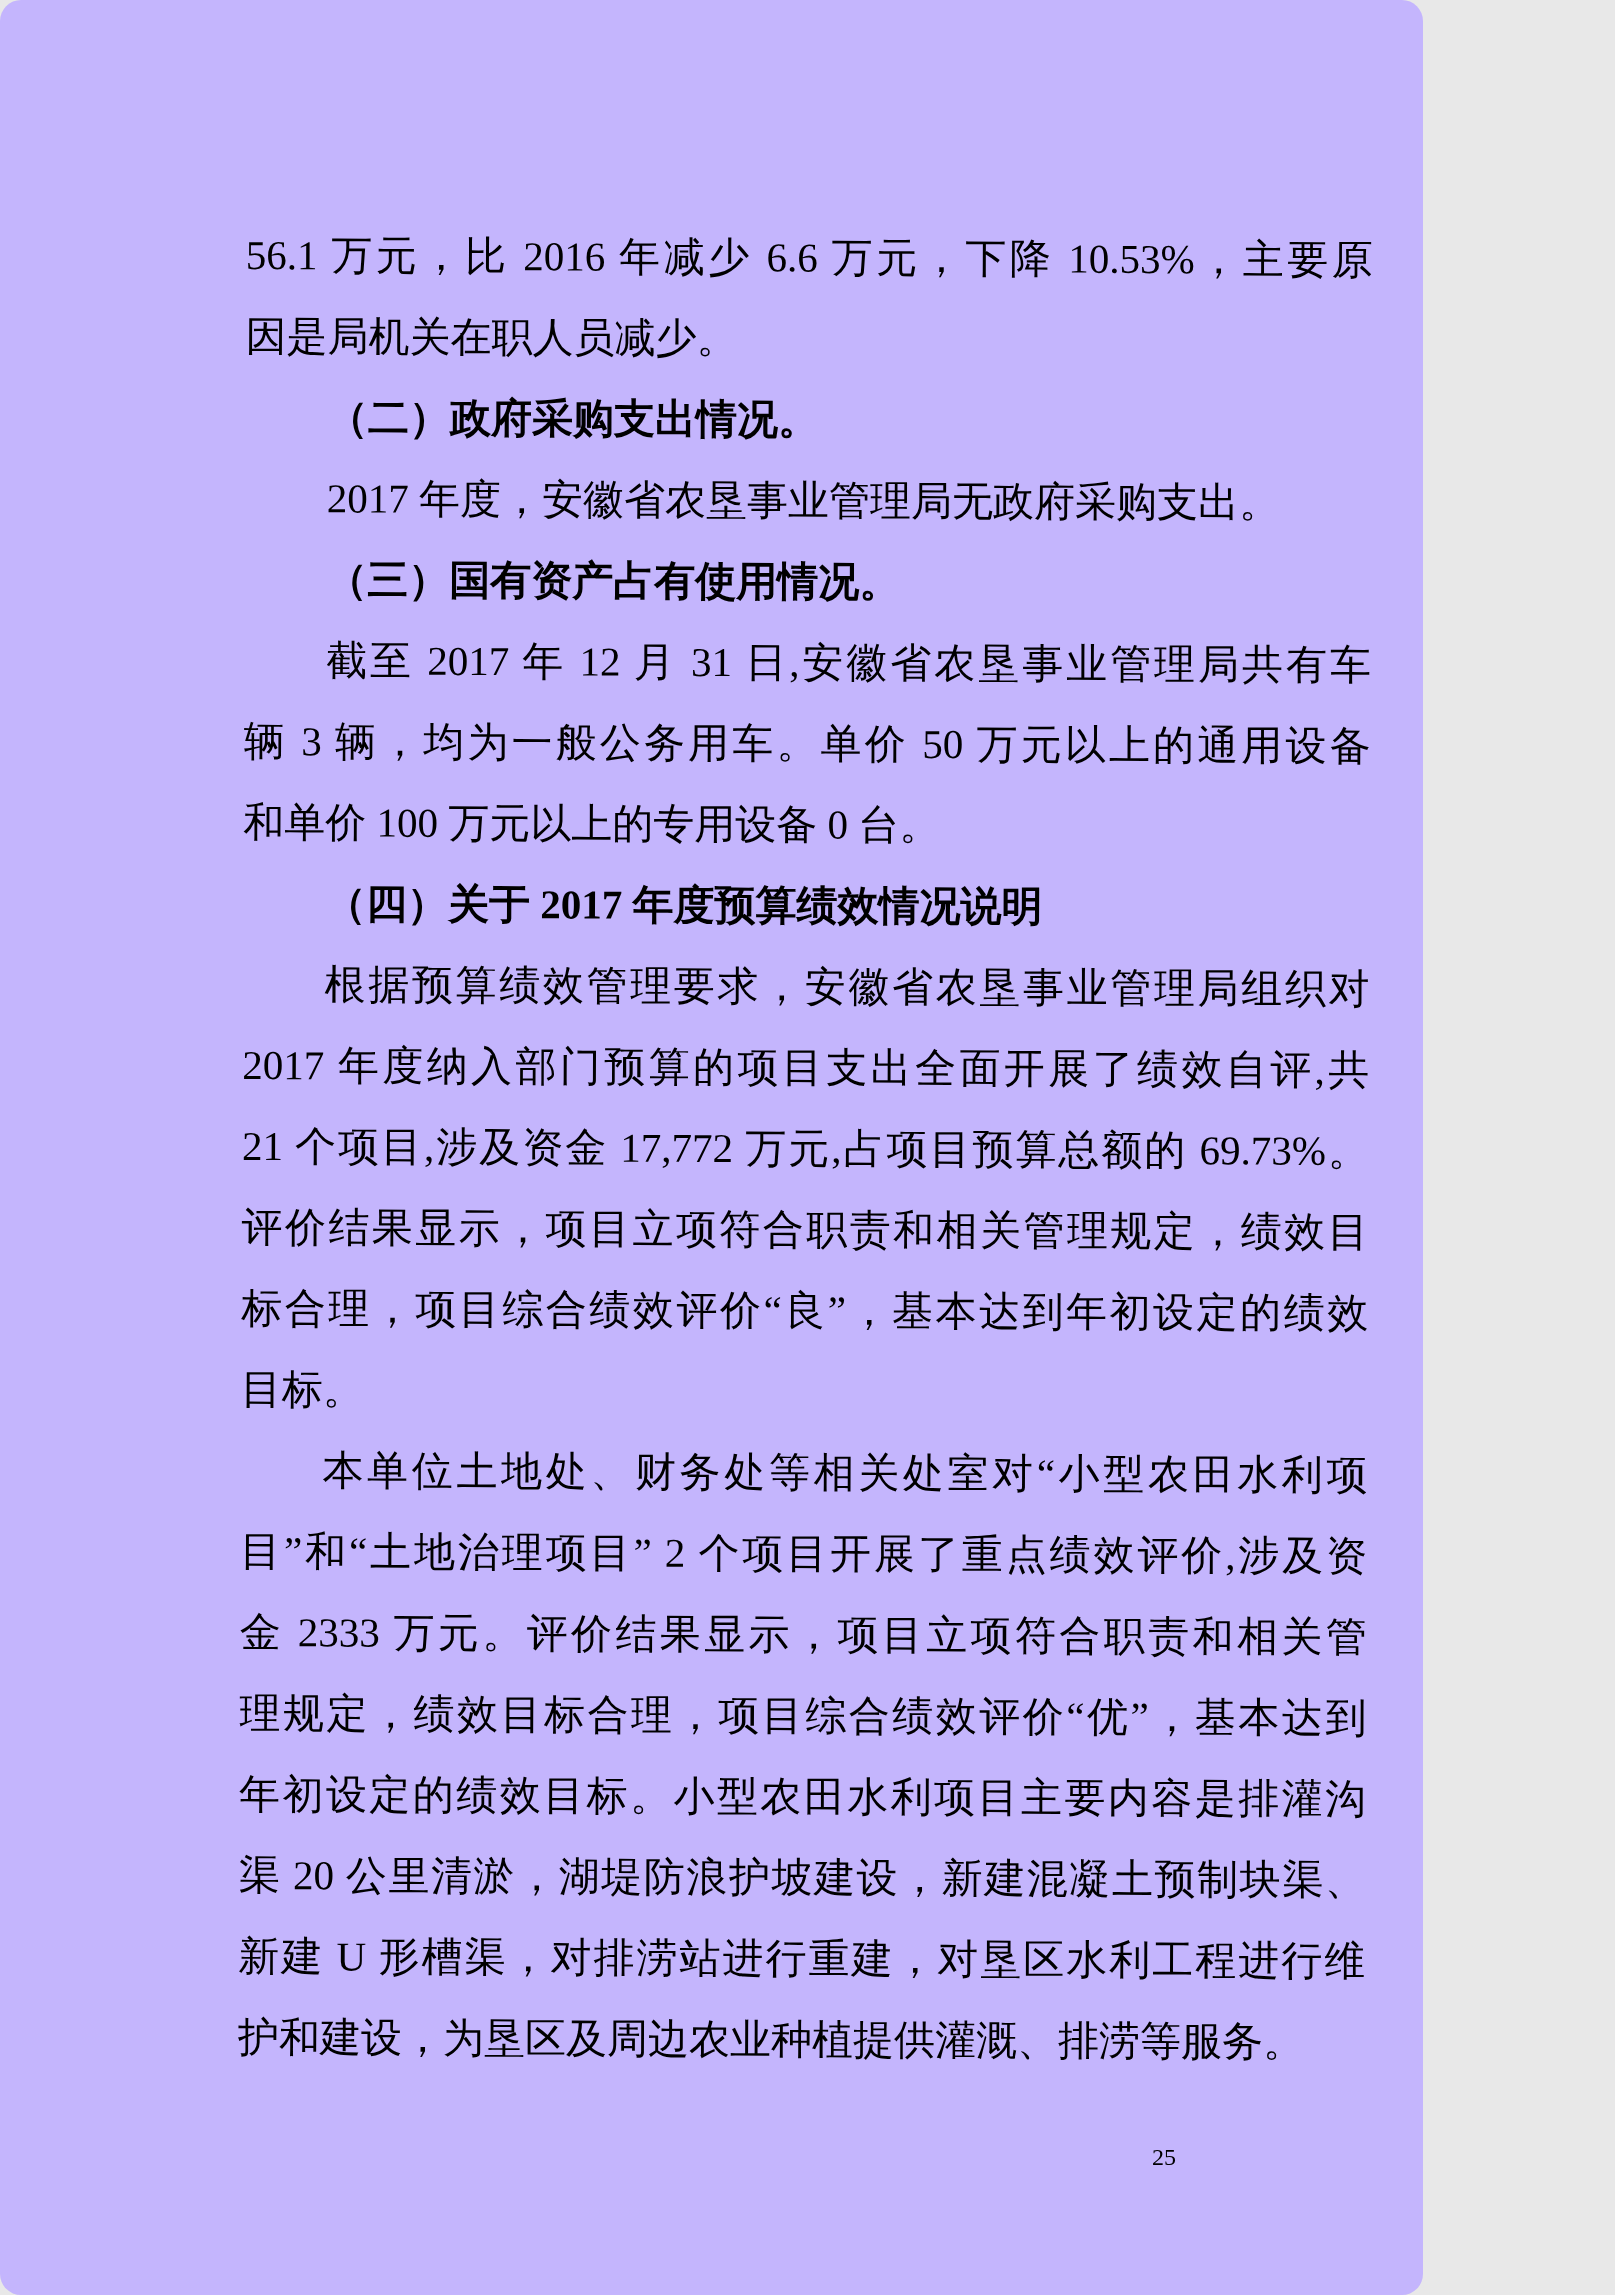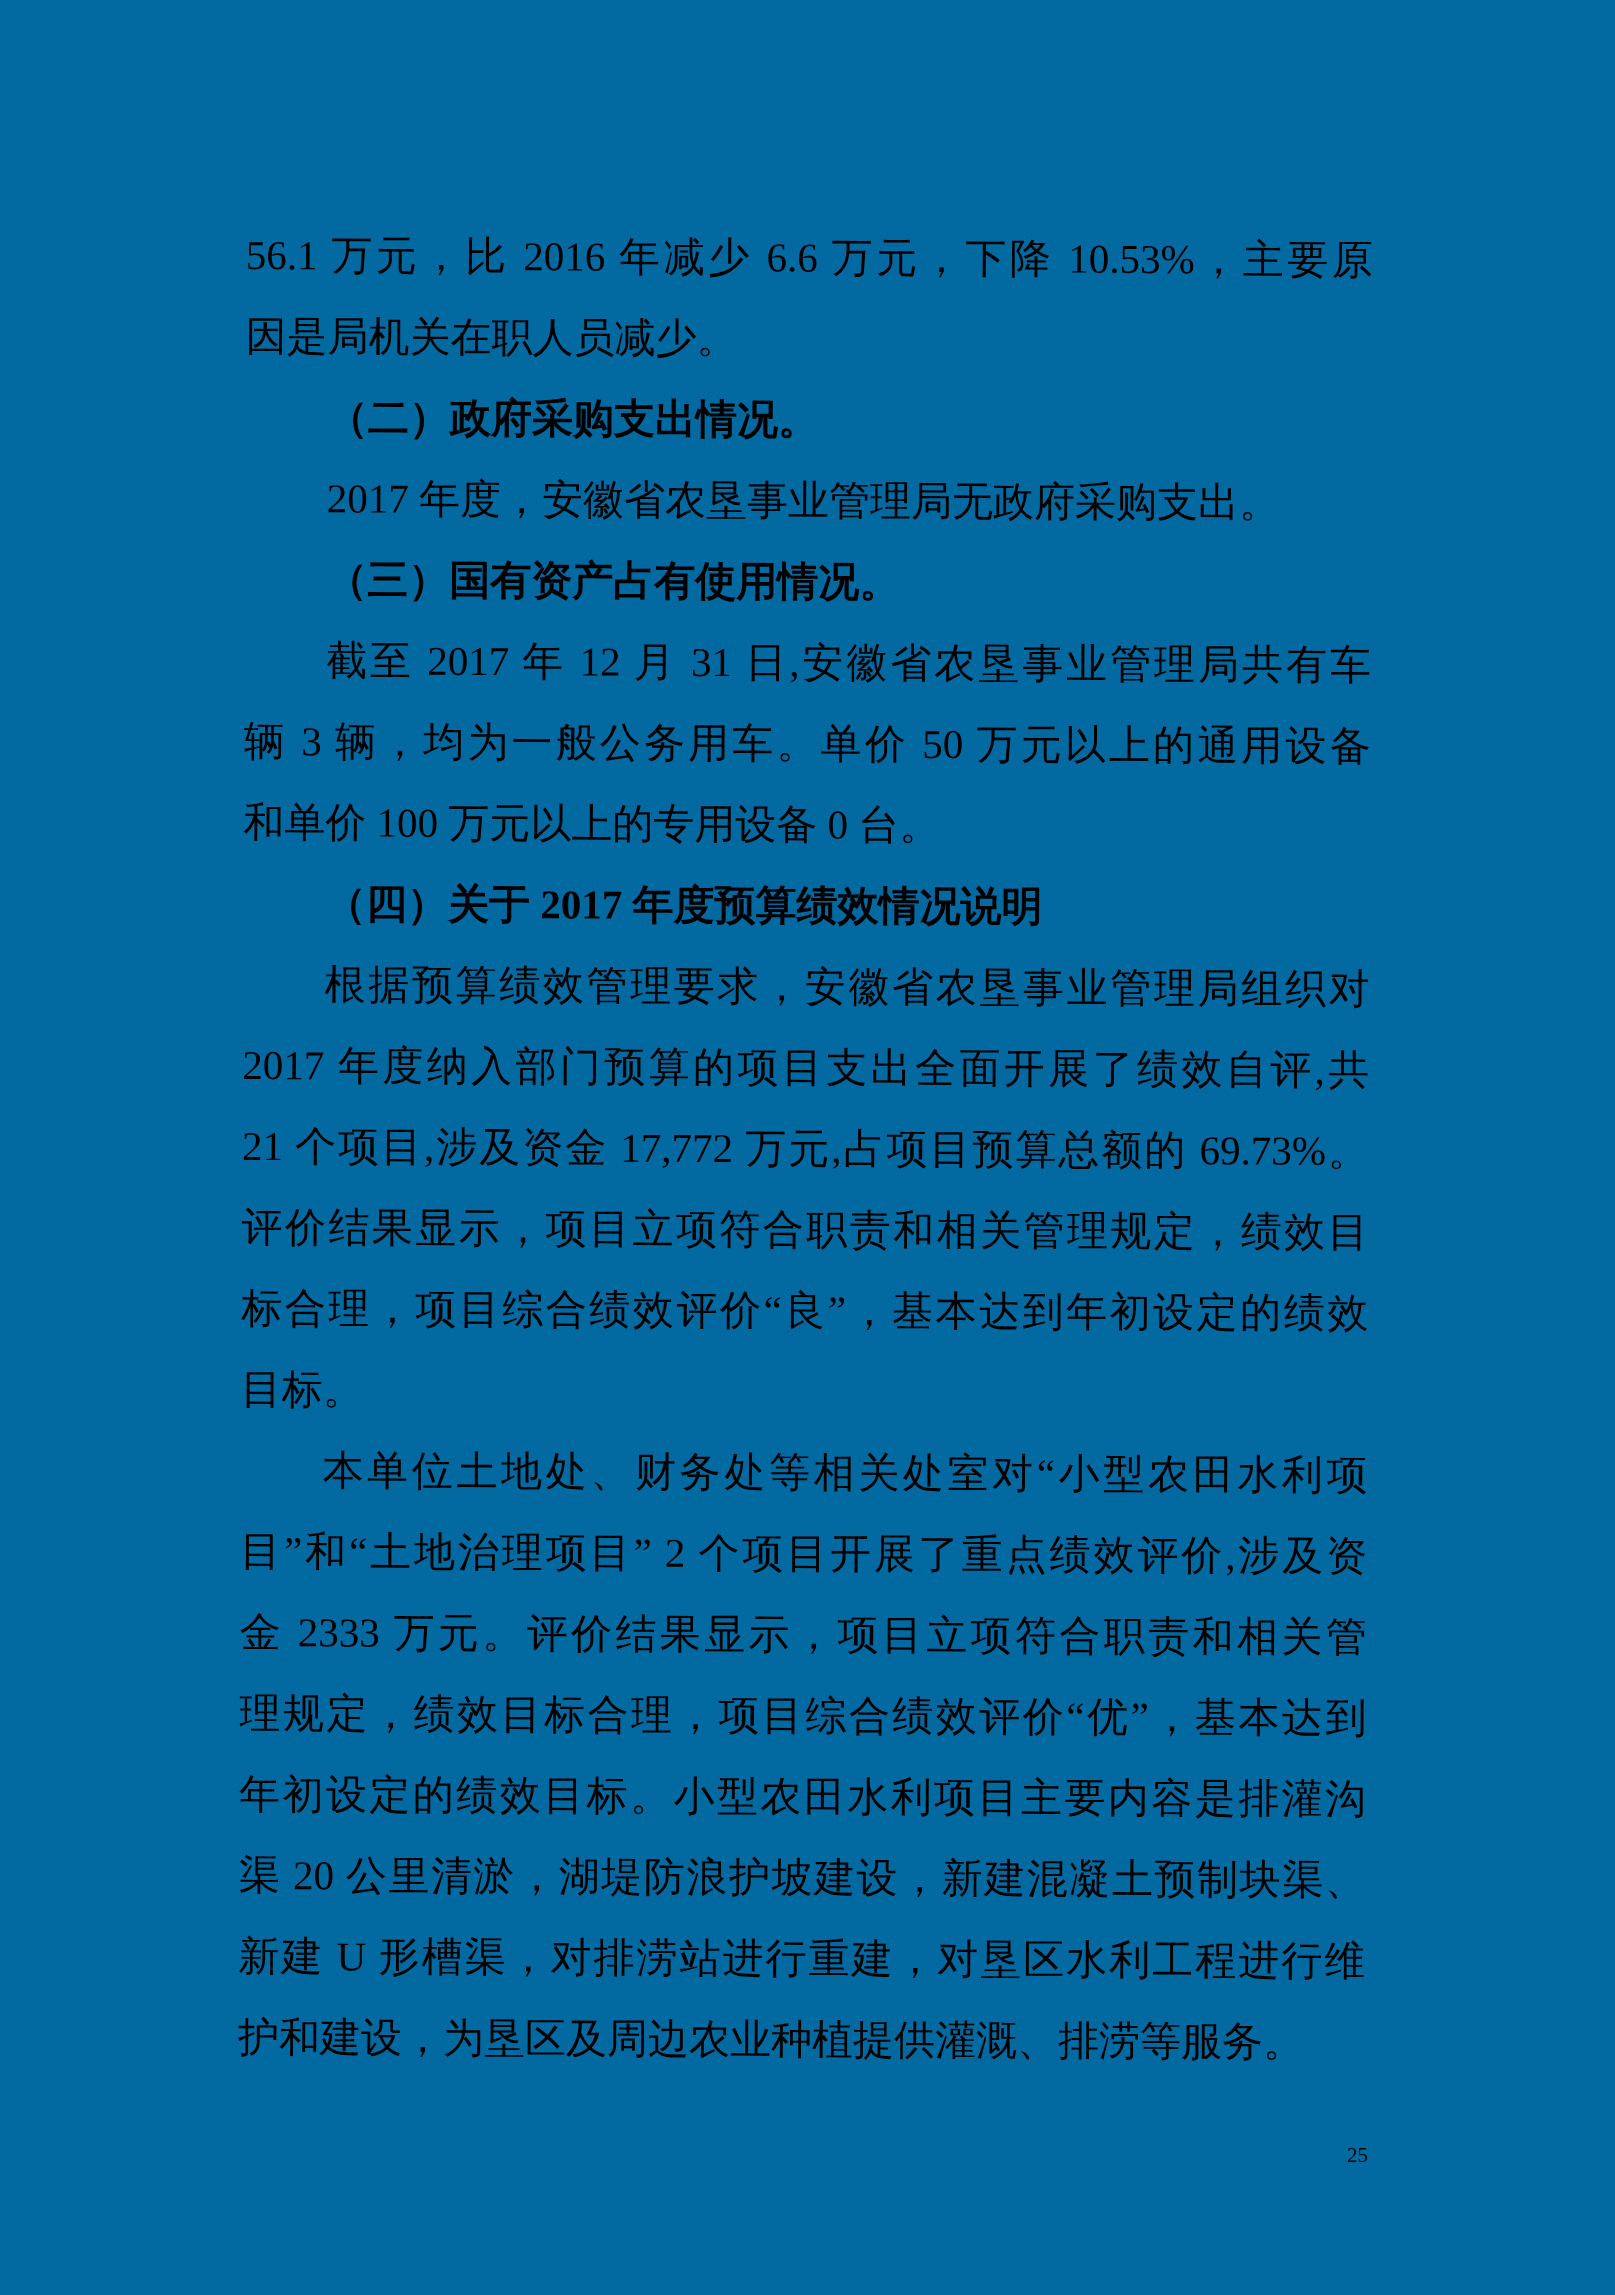--- a/index.html
+++ b/index.html
@@ -2,26 +2,27 @@
 <html style="font-size:10.4px"><head>
 <meta charset="utf-8">
 <style>
   html, body {
     margin: 0;
     padding: 0;
     background: #e8e8e8;
   }
   .page {
     position: relative;
-    width: 1615px;
+    width: 1423px;
     height: 2295px;
-    background: #0369a1;
+    background: #c4b5fd;
     overflow: hidden;
     color: #000000;
     font-family: "Liberation Serif", serif;
+    border-radius: 21px;
   }
   .content {
     position: absolute;
     left: 246px;
     top: 215px;
     width: 1127px;
     transform: rotate(0.25deg);
     transform-origin: 0 0;
   }
   .ln {
@@ -37,21 +38,21 @@
   .ln.ind {
     text-indent: 82px;
   }
   .ln.b {
     font-weight: bold;
   }
   .pagenum {
     position: absolute;
     top: 2145px;
     right: 247px;
-    font-size: 21px;
+    font-size: 24px;
     line-height: 1;
     color: #000000;
   }
 </style>
 </head>
 <body>
 
 <div class="page">
   <div class="content">
     <div class="ln j">56.1 万元，比 2016 年减少 6.6 万元，下降 10.53%，主要原</div>

